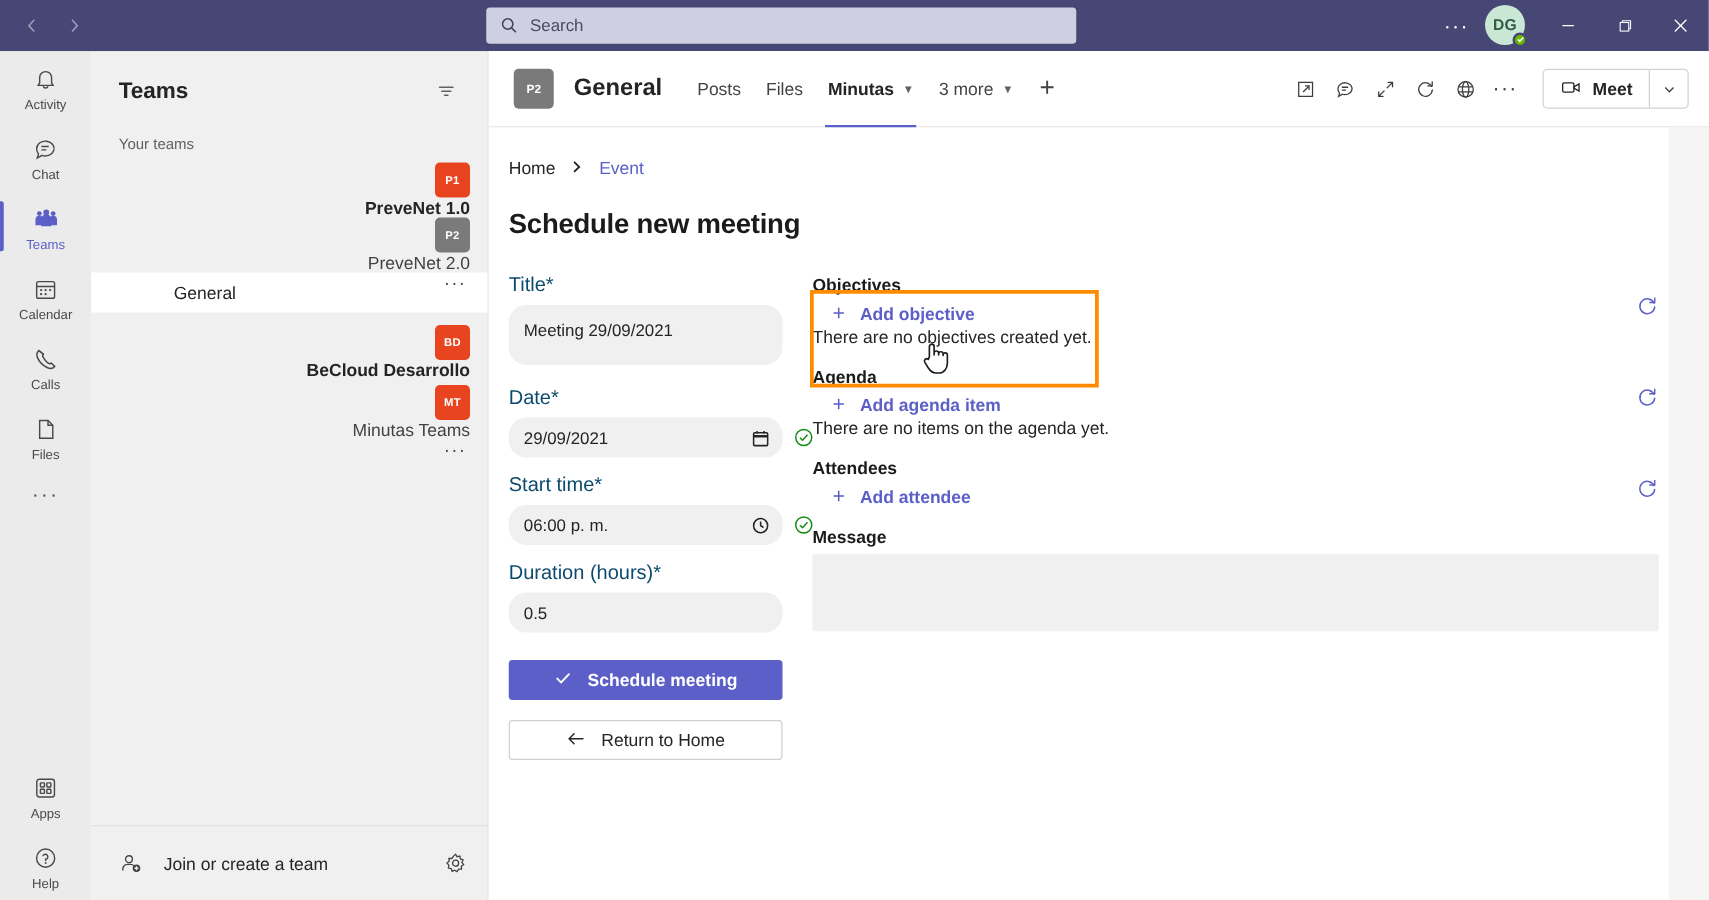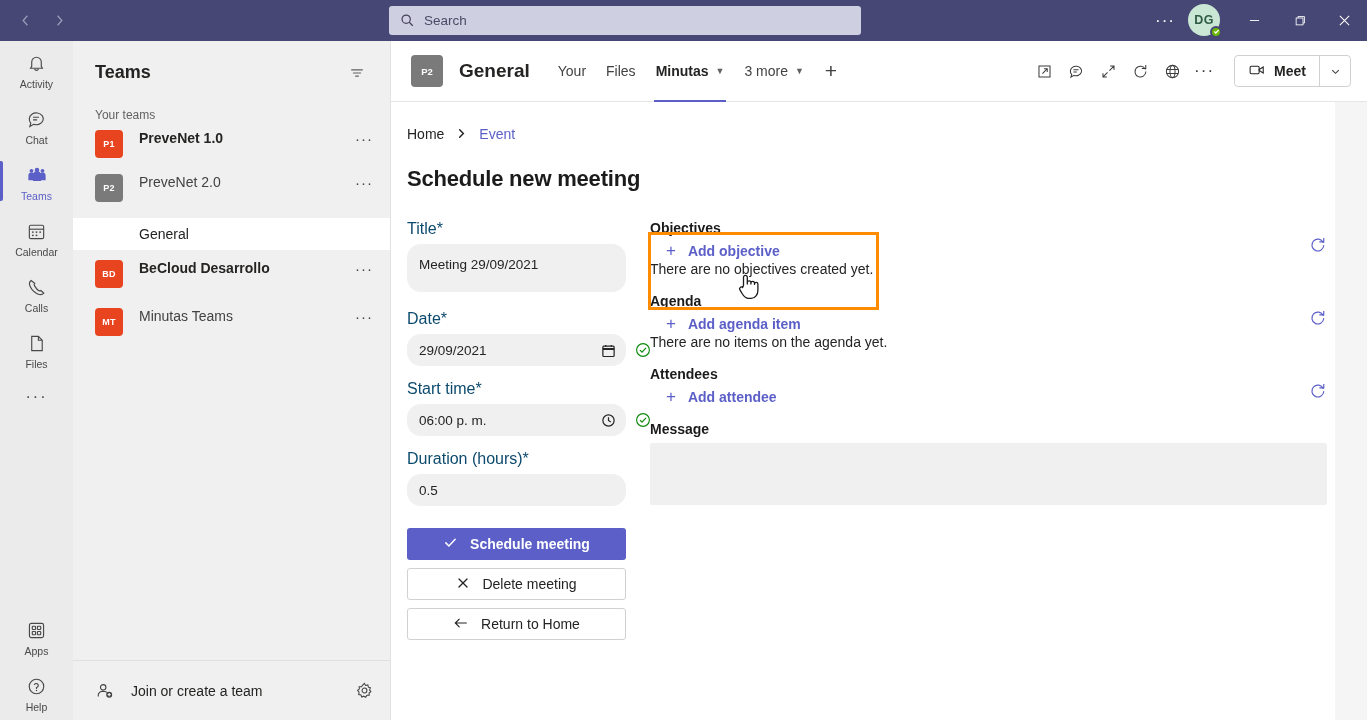--- a/index.html
+++ b/index.html
@@ -109,22 +109,23 @@
   .sb-filter {
     margin-left: auto; width: 30px; height: 30px;
     display: flex; align-items: center; justify-content: center;
     color: #616161;
   }
   .sb-sub {
     font-size: 12px; color: #616161;
     padding: 4px 0 8px 22px;
   }
   .team-row {
-    height: 44px; display: flex; align-items: flex-start;
+    height: 44px; display: flex; align-items: flex-end;
     padding: 0 14px 0 22px;
+    flex-direction: column;
   }
   .team-av {
     width: 28px; height: 28px; border-radius: 4px;
     color: #fff; font-size: 9px; font-weight: bold;
     display: flex; align-items: center; justify-content: center;
     flex: 0 0 28px; letter-spacing: .2px;
   }
   .team-name {
     margin-left: 16px; font-size: 14px; color: #252423;
     white-space: nowrap;
@@ -512,21 +513,21 @@
 </div>
 
 <div class="content">
 
   <div class="chan-head">
     <span class="chan-av">P2</span>
     <span class="chan-title">General</span>
 
     <div class="tabs">
       <div class="tab">
-        <span>Your</span>
+        <span>Posts</span>
       </div>
       <div class="tab">
         <span>Files</span>
       </div>
       <div class="tab active">
         <span>Minutas</span>
         <span class="caret">▼</span>
       </div>
       <div class="tab">
         <span>3 more</span>
@@ -664,28 +665,20 @@
 
         <div class="btn primary">
           <span>
             <svg width="15" height="15" viewBox="0 0 16 16" fill="none" stroke="currentColor" stroke-width="1.6" stroke-linecap="round">
                 <path d="M3 8.4 L6.3 11.7 L13 4.6"></path>
               </svg>
           </span>
           <span>Schedule meeting</span>
         </div>
         <div class="btn-gap"></div>
-        <div class="btn ghost">
-          <span>
-            <svg width="14" height="14" viewBox="0 0 16 16" fill="none" stroke="currentColor" stroke-width="1.5" stroke-linecap="round">
-                <path d="M3.4 3.4 L12.6 12.6 M12.6 3.4 L3.4 12.6"></path>
-              </svg>
-          </span>
-          <span>Delete meeting</span>
-        </div>
         <div class="btn-gap"></div>
         <div class="btn ghost">
           <span>
             <svg width="16" height="16" viewBox="0 0 18 18" fill="none" stroke="currentColor" stroke-width="1.3" stroke-linecap="round">
                 <path d="M15 9 H3 M7 4.6 L2.6 9 L7 13.4"></path>
               </svg>
           </span>
           <span>Return to Home</span>
         </div>
       </div>

